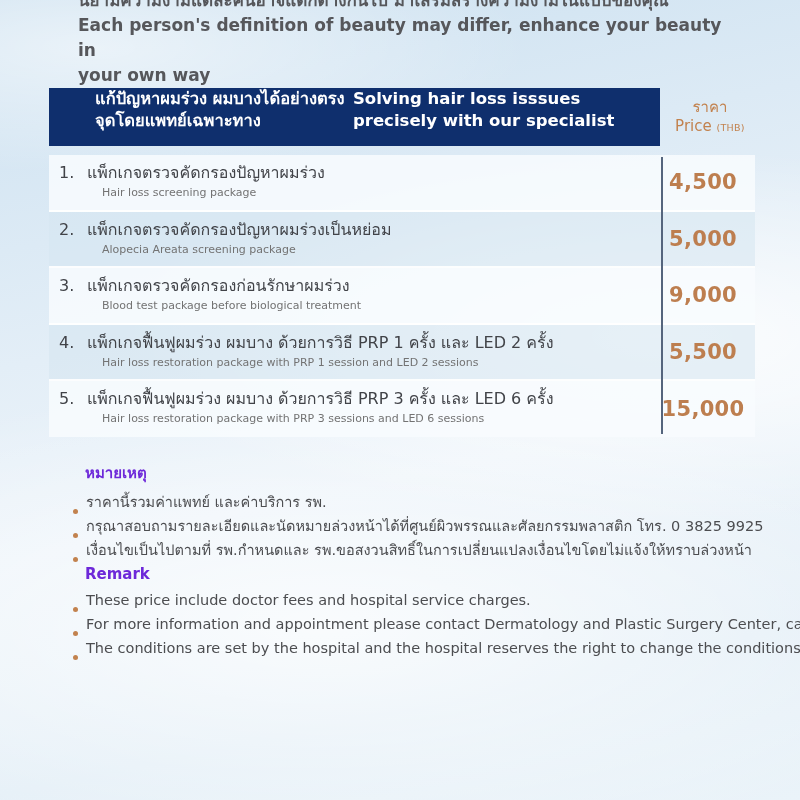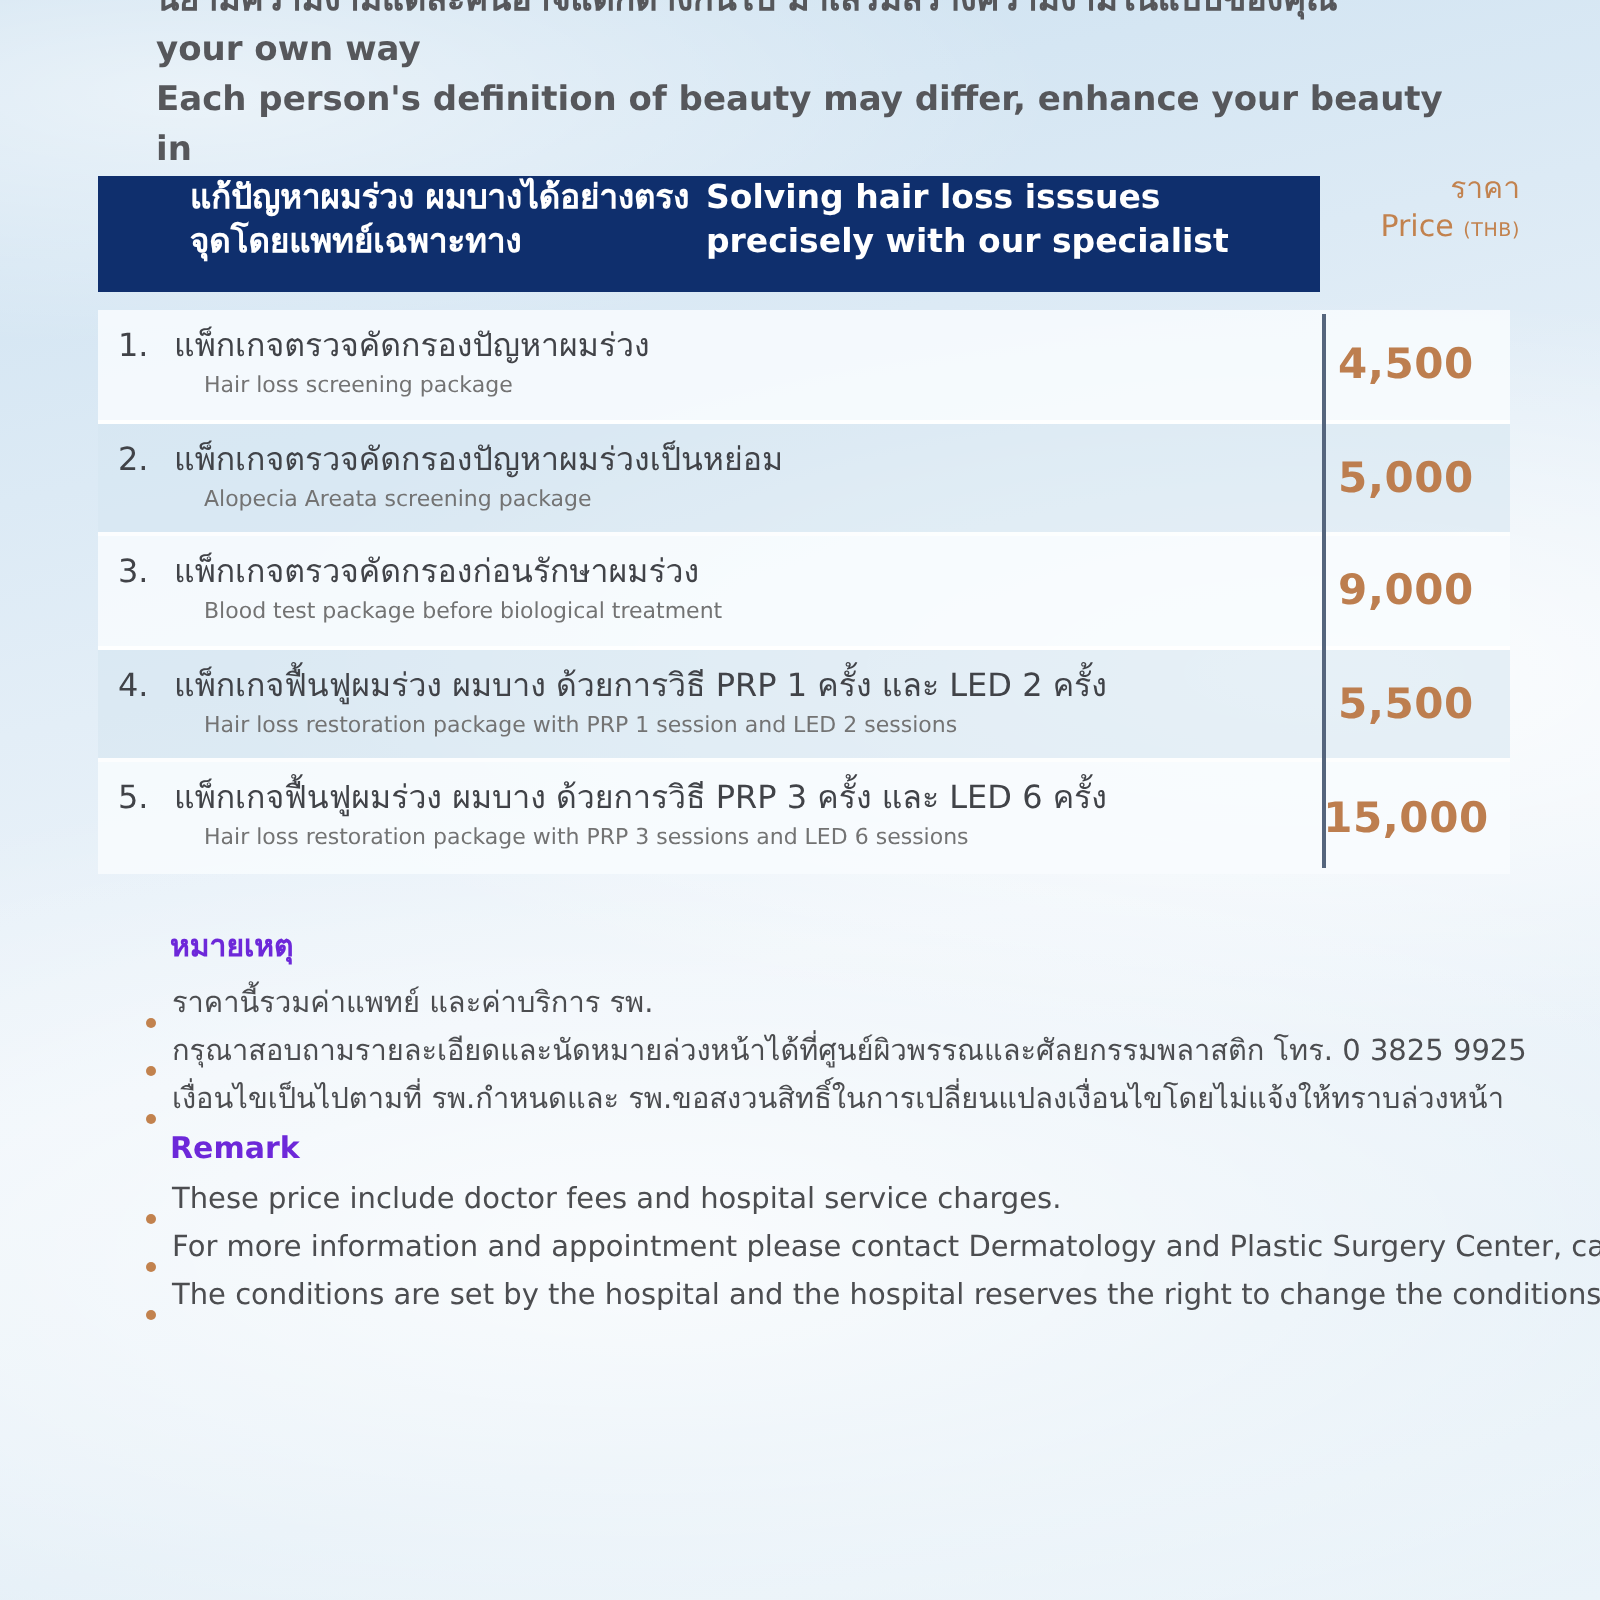--- a/index.html
+++ b/index.html
@@ -41,26 +41,26 @@
     flex-direction: row;
     justify-content: center;
     padding-left: 46px;
     font-weight: bold;
     font-size: 16.5px;
     line-height: 21.5px;
   }
   .price-header {
     position: absolute;
     left: 660px;
-    top: 76px;
+    top: 88px;
     width: 100px;
     height: 58px;
     display: flex;
     flex-direction: column;
-    align-items: flex-end;
+    align-items: center;
     justify-content: center;
     color: #c2824e;
     font-size: 15px;
     line-height: 19px;
   }
   .price-header .unit { font-size: 9.5px; letter-spacing: 0.3px; }
 
   
   .tbl-body {
     position: absolute;
@@ -139,22 +139,22 @@
     background: #c2824e;
     margin: 10px 8px 0 0;
     flex: none;
   }
 </style>
 </head>
 <body>
 
 <div class="intro">
   <div class="thai-line">นิยามความงามแต่ละคนอาจแตกต่างกันไป มาเสริมสร้างความงามในแบบของคุณ</div>
+  <div>Each person's definition of beauty may differ, enhance your beauty in</div>
   <div>your own way</div>
-  <div>Each person's definition of beauty may differ, enhance your beauty in</div>
 </div>
 
 <div class="tbl-header">
   <div>แก้ปัญหาผมร่วง ผมบางได้อย่างตรงจุดโดยแพทย์เฉพาะทาง</div>
   <div>Solving hair loss isssues precisely with our specialist</div>
 </div>
 
 <div class="price-header">
   <div>ราคา</div>
   <div><span>Price</span> <span class="unit">(THB)</span></div>

